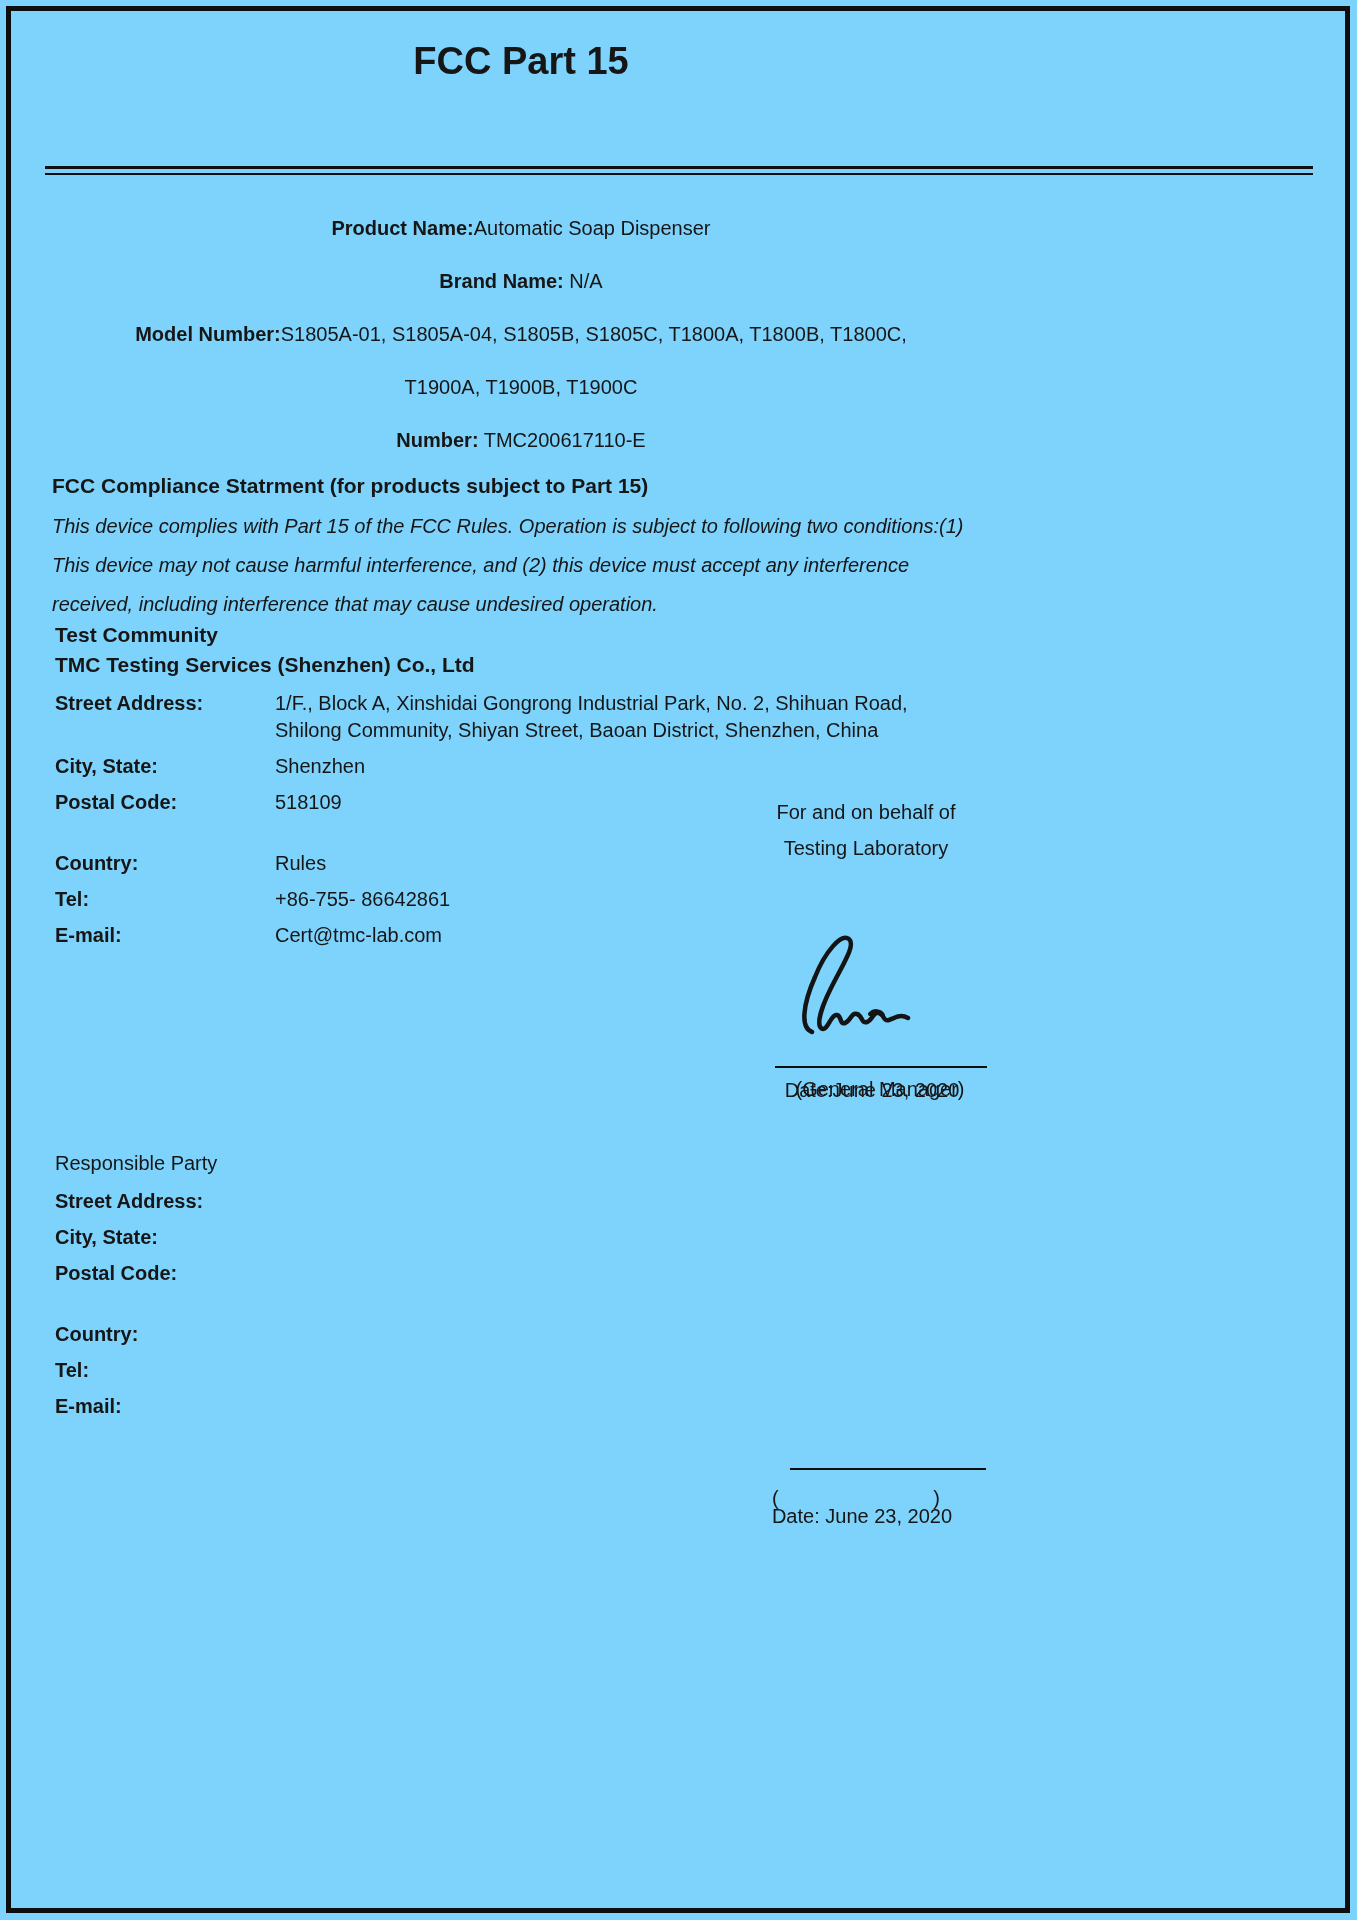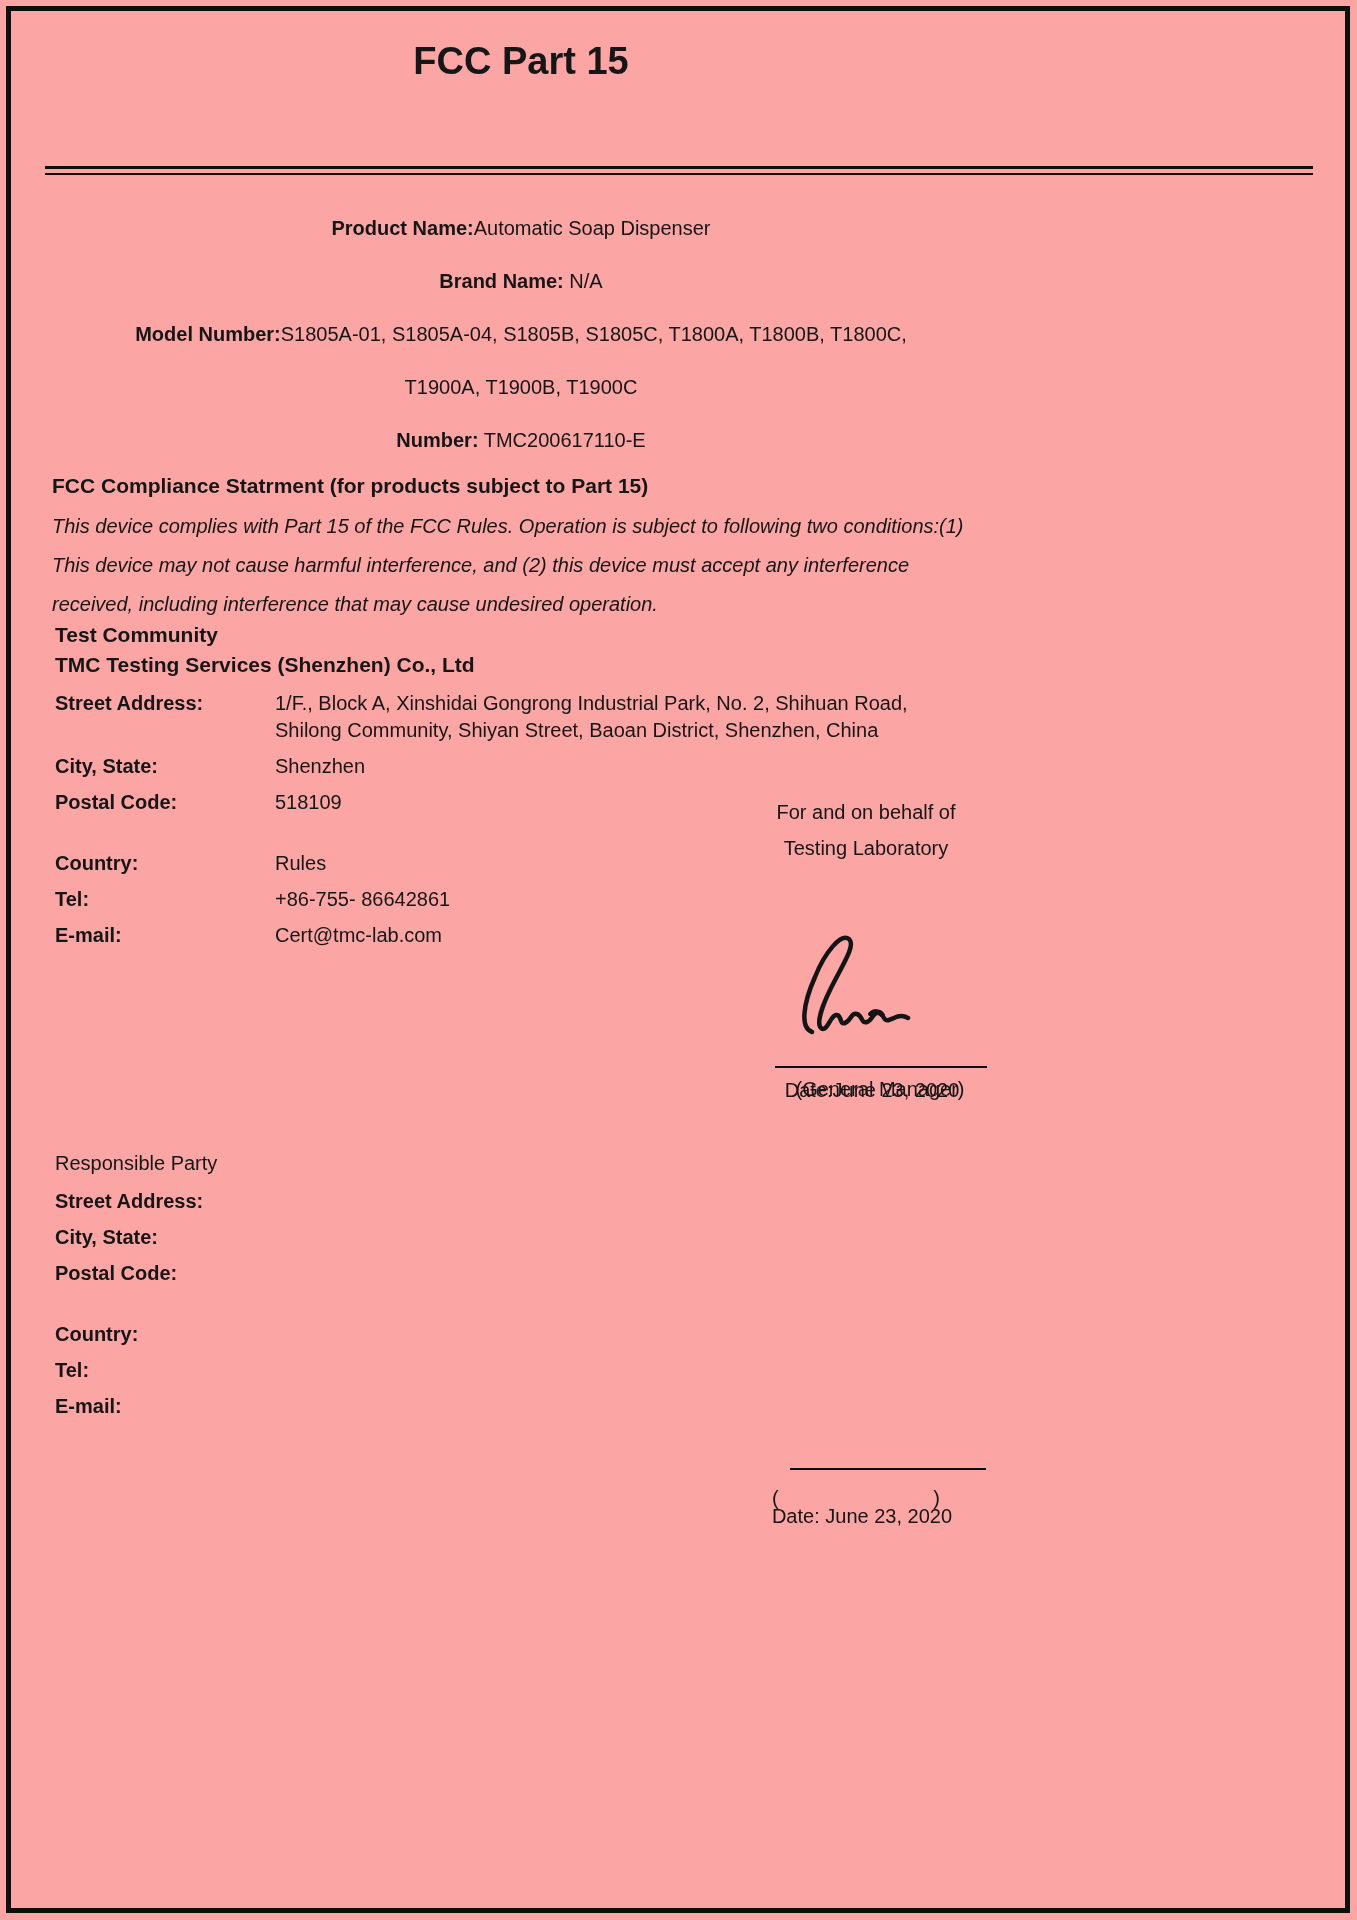--- a/index.html
+++ b/index.html
@@ -2,21 +2,21 @@
 <html><head>
 <meta charset="utf-8">
 <style>
   * { margin:0; padding:0; box-sizing:border-box; }
   html,body { background:#ffffff; }
   body { font-family:"Liberation Sans", sans-serif; color:#161616; }
 
   .page {
     position:relative;
     width:1357px; height:1920px;
-    background:#fca5a5;
+    background:#7dd3fc;
     overflow:hidden;
   }
   .frame {
     position:absolute; left:6px; top:6px; right:7px; bottom:7px;
     border:5px solid #0e0e0e;
     pointer-events:none;
   }
 
   .head {
     position:absolute; top:38px; left:45px; width:952px;

